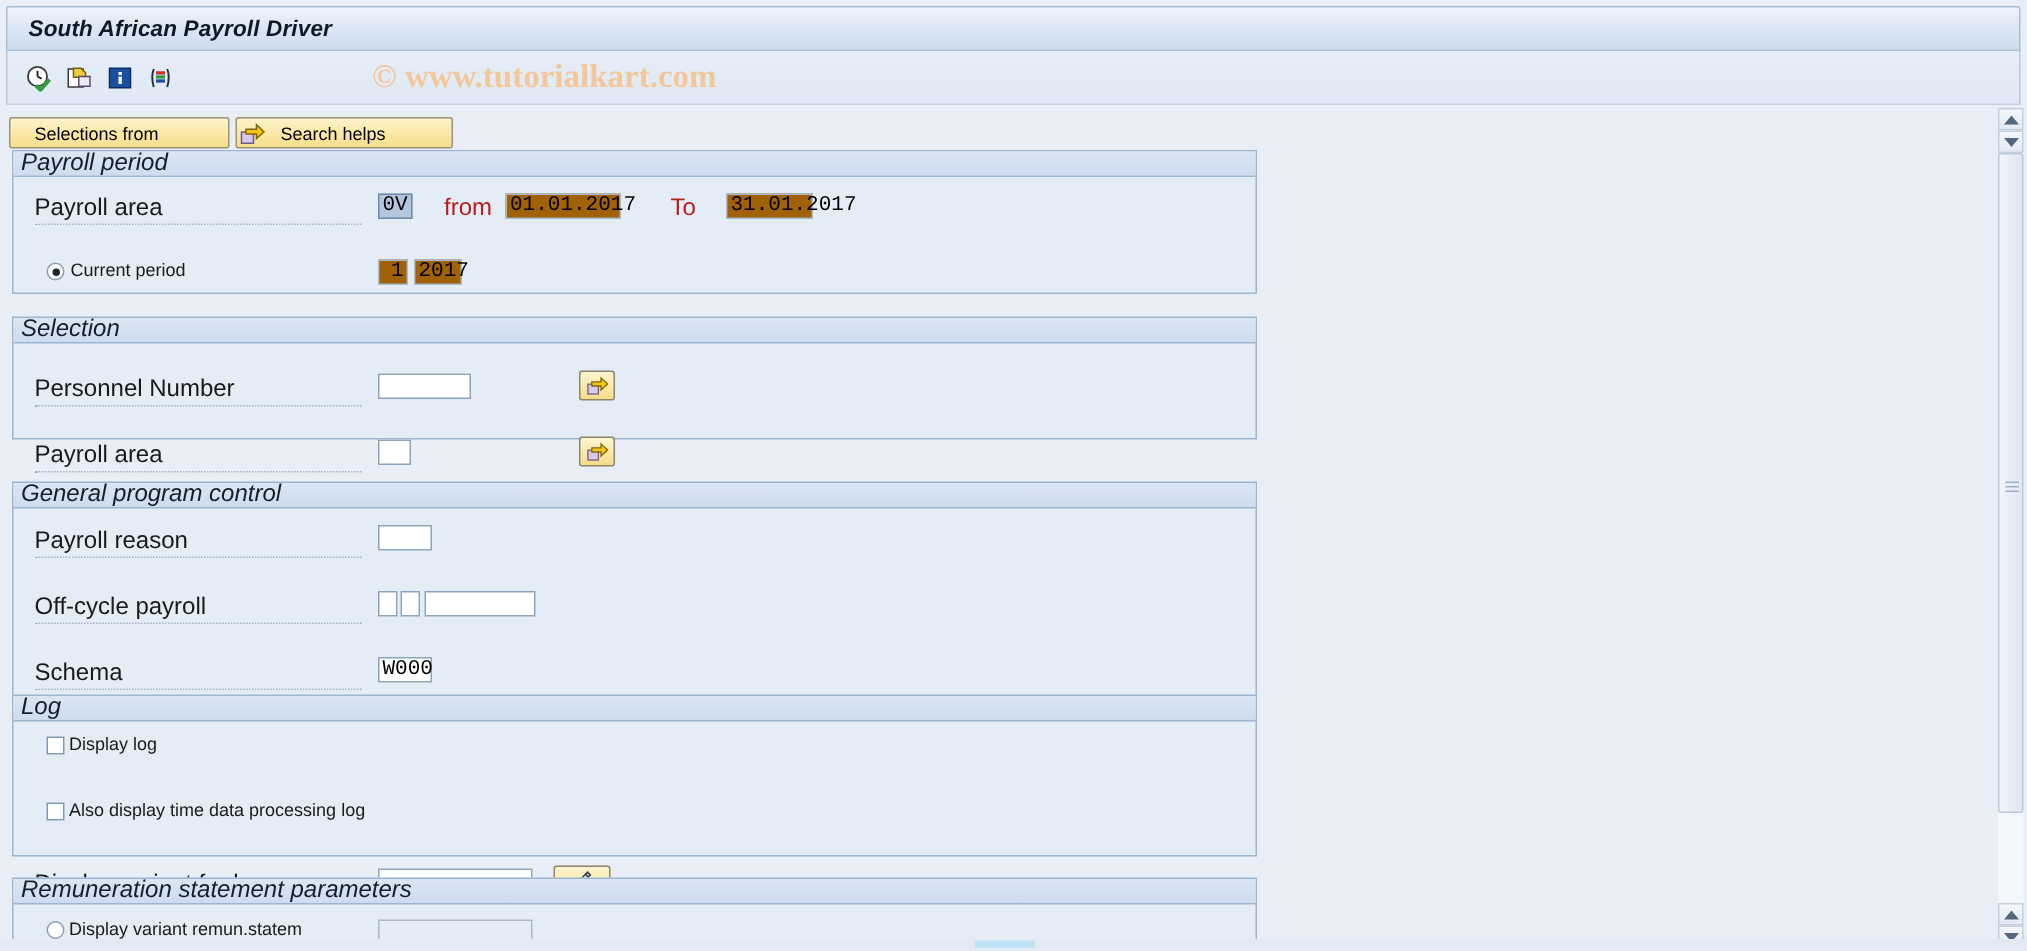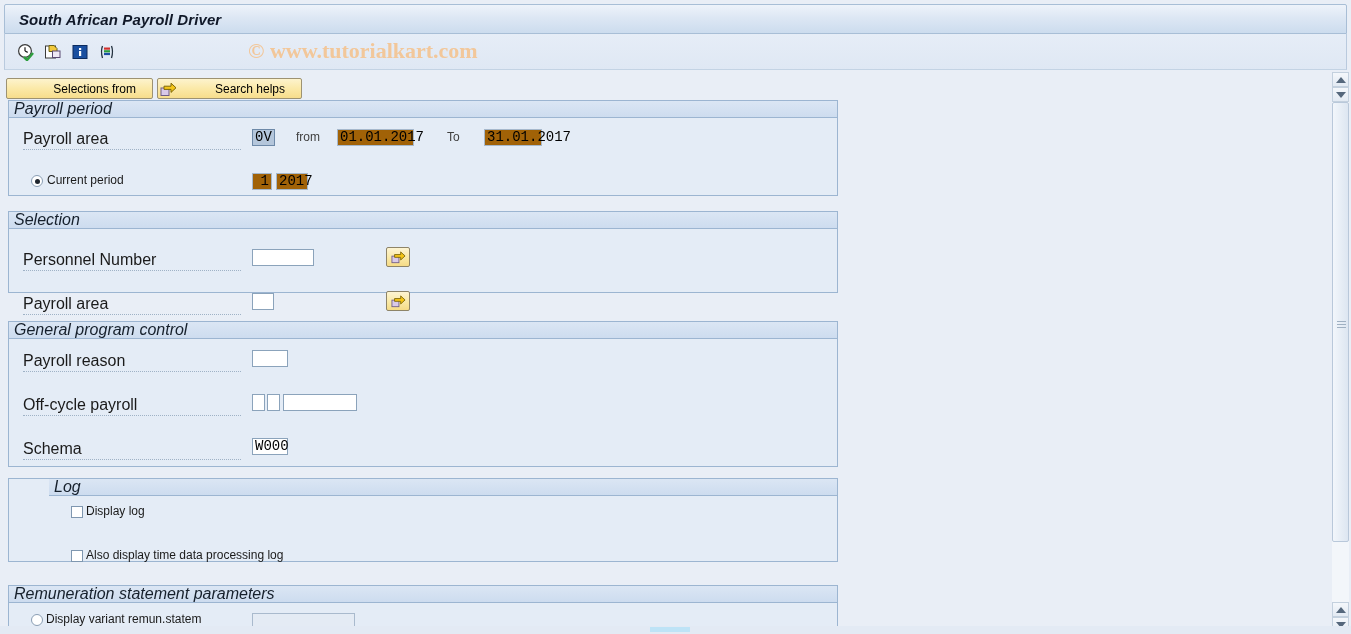--- a/index.html
+++ b/index.html
@@ -70,21 +70,21 @@
   .sapbtn {
     height: 21px;
     background: linear-gradient(to bottom, #fdf3cd 0%, #fbe9a8 50%, #f7dd8c 100%);
     border: 1px solid #9d9272;
     border-radius: 2px;
     display: flex; align-items: center;
     font-size: 12px; color: #000;
     cursor: pointer;
     padding: 0 6px;
   }
-  .sapbtn .lbl { flex: 1; text-align: right; padding: 0 10px; }
+  .sapbtn .lbl { flex: 1; text-align: left; padding: 0 10px; }
   .sapbtn.wide1 { width: 147px; }
   .sapbtn.wide2 { width: 145px; padding-left: 2px; }
 
   
   .group {
     position: absolute;
     left: 8px;
     width: 830px;
     border: 1px solid #9cb5d1;
     background: #e4ecf6;
@@ -125,21 +125,21 @@
     padding: 0 2px;
     line-height: 15px;
   }
   .inp.ro { background: #a16207; border-color: #a6b8cc; }
   .inp.sel { background: #b4c6db; border-color: #6d89a8; }
   .inp.right { text-align: right; }
   .inp.gray { background: #e4ebf4; border-color: #a9bacd; }
 
   .statictxt {
     position: absolute;
-    font-size: 12px; color: #404040;
+    font-size: 16px; color: #b91c1c;
     top: 3px;
   }
 
   
   .radio, .chk {
     position: absolute;
     width: 12px; height: 12px;
     top: 4px;
     background: #fff;
     border: 1px solid #7f97b0;
@@ -363,21 +363,21 @@
       </div>
 
       <div class="row" style="top:100px;">
         <span class="chk" style="left:22px; top:2px;"></span>
         <span class="optlabel" style="left:37px; top:0px;">Test run (no update)</span>
       </div>
 
     </div>
   </div>
 
-  <div class="group" style="top:478px; height:84px;padding-left:40px;">
+  <div class="group" style="top:463px; height:108px;">
     <div class="ghdr">Log</div>
     <div class="gbody" style="height:82px;">
 
       <div class="row" style="top:8px;">
         <span class="chk" style="left:22px; top:2px;"></span>
         <span class="optlabel" style="left:37px; top:0px;">Display log</span>
       </div>
 
       <div class="row" style="top:30px;">
         <span class="chk" style="left:22px; top:2px;"></span>

